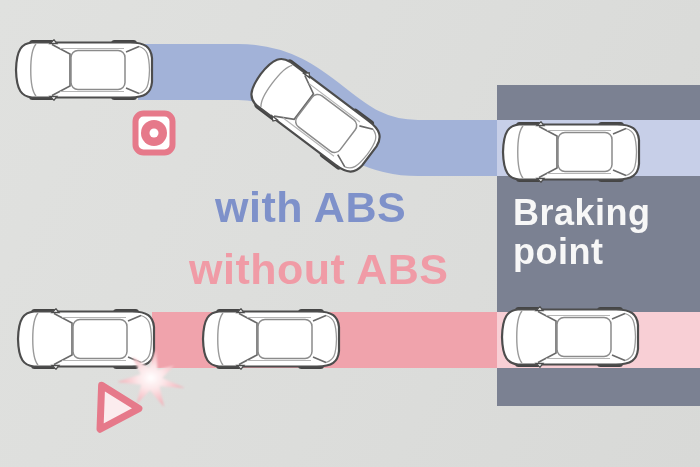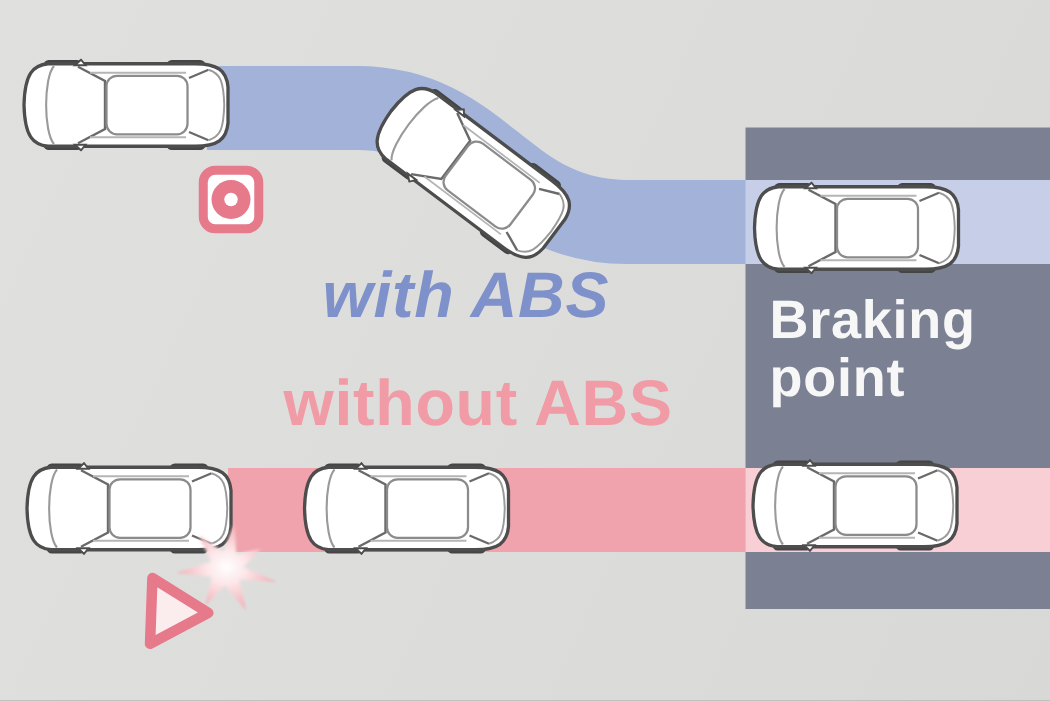--- a/index.html
+++ b/index.html
@@ -38,21 +38,21 @@
   }
   .car.steering { transform: rotate(37deg); }
 
   .title {
     position: absolute;
     font-size: 43px;
     font-weight: bold;
     letter-spacing: 0.5px;
     white-space: nowrap;
   }
-  .title-with-abs   { left: 215px; top: 173px; color: #7e91ca; font-style: italic; }
+  .title-with-abs   { left: 215px; top: 183px; color: #7e91ca; }
   .title-without-abs{ left: 147px; top: 245px; color: #f09ba6; margin-left: 42px; }
 
   .obstacle-icon { position: absolute; left: 132px; top: 110px; }
   .crash-icon    { position: absolute; left: 117px; top: 345px; }
   .warning-icon  { position: absolute; left: 84px;  top: 376px; transform: rotate(-28deg); }
 </style>
 </head>
 <body>
 
 <div class="stage">

